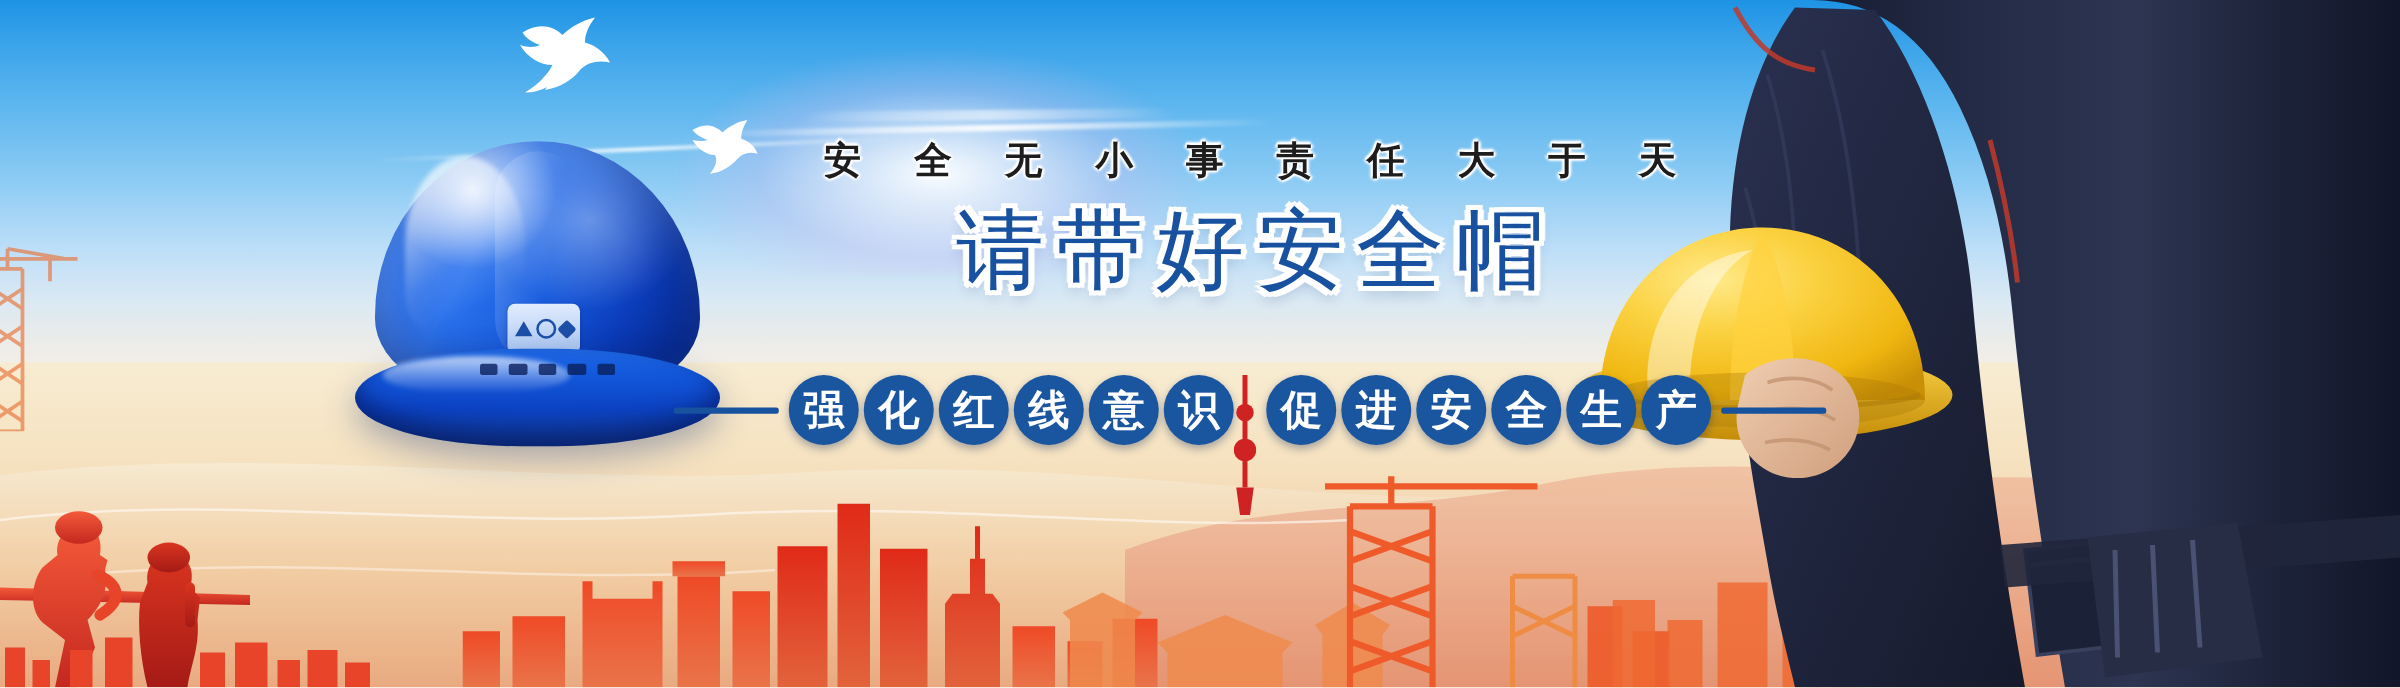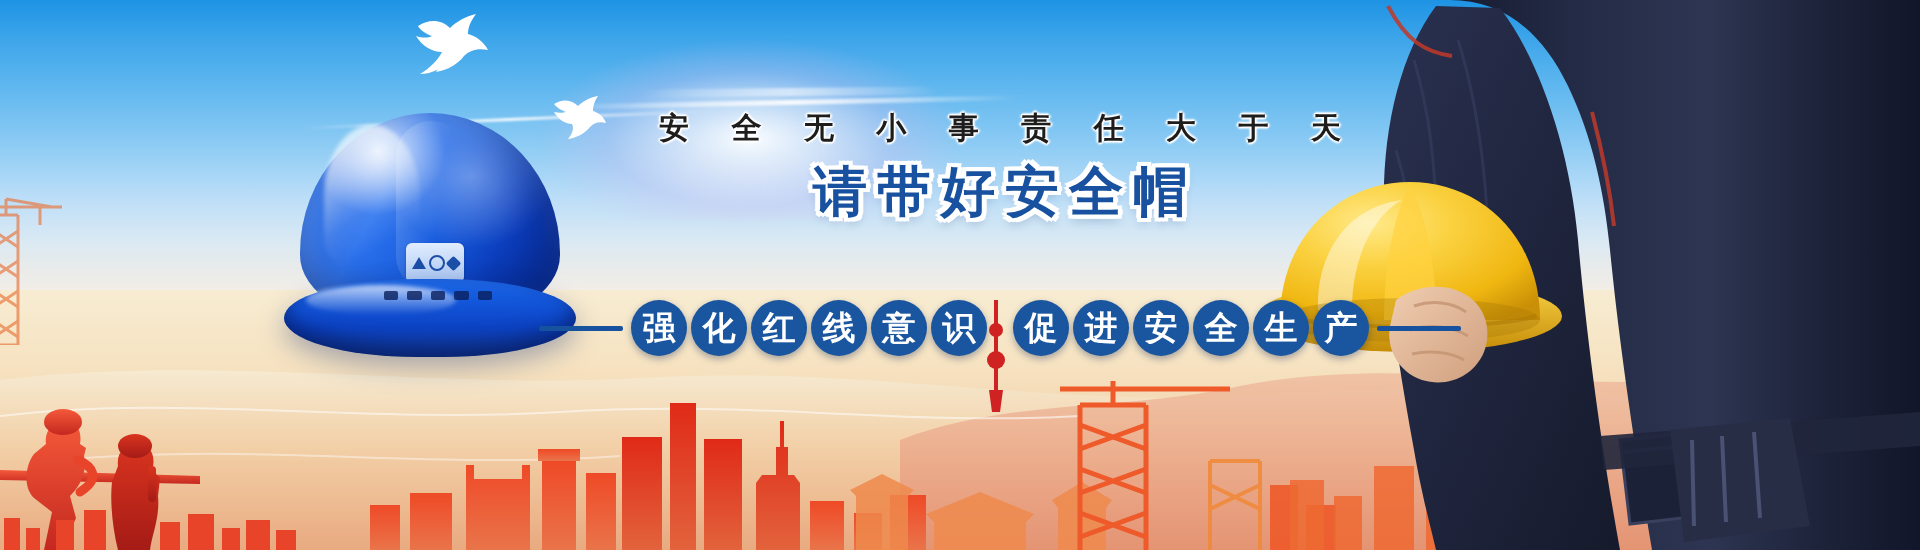--- a/index.html
+++ b/index.html
@@ -79,21 +79,21 @@
   
   .worker{position:absolute;right:0;top:0;width:720px;height:550px;}
 
   
   .textblock{position:absolute;left:600px;top:108px;width:800px;text-align:center;}
   .tagline{
     font-size:30px;letter-spacing:16px;color:#1d1d1d;font-weight:700;
     text-shadow:-2px 0 2px #fff,2px 0 2px #fff,0 -2px 2px #fff,0 2px 2px #fff,1px 1px 0 #fff,-1px -1px 0 #fff;
     white-space:nowrap;padding-left:16px;}
   .headline{
-    margin-top:14px;font-size:54px;font-weight:700;letter-spacing:10px;color:#18519f;
+    margin-top:14px;font-size:70px;font-weight:400;letter-spacing:10px;color:#18519f;
     white-space:nowrap;padding-left:10px;line-height:1.06;
     text-shadow:
       -4px 0 0 #fff,4px 0 0 #fff,0 -4px 0 #fff,0 4px 0 #fff,
       -4px -4px 0 #fff,4px -4px 0 #fff,-4px 4px 0 #fff,4px 4px 0 #fff,
       -5px 0 1px #fff,5px 0 1px #fff,0 6px 10px rgba(20,50,110,.28);}
   .company{
     margin-top:12px;font-size:30px;font-weight:700;color:#18181a;letter-spacing:1px;white-space:nowrap;
     text-shadow:-2px 0 2px #fff,2px 0 2px #fff,0 -2px 2px #fff,0 2px 2px #fff;}
 
   

